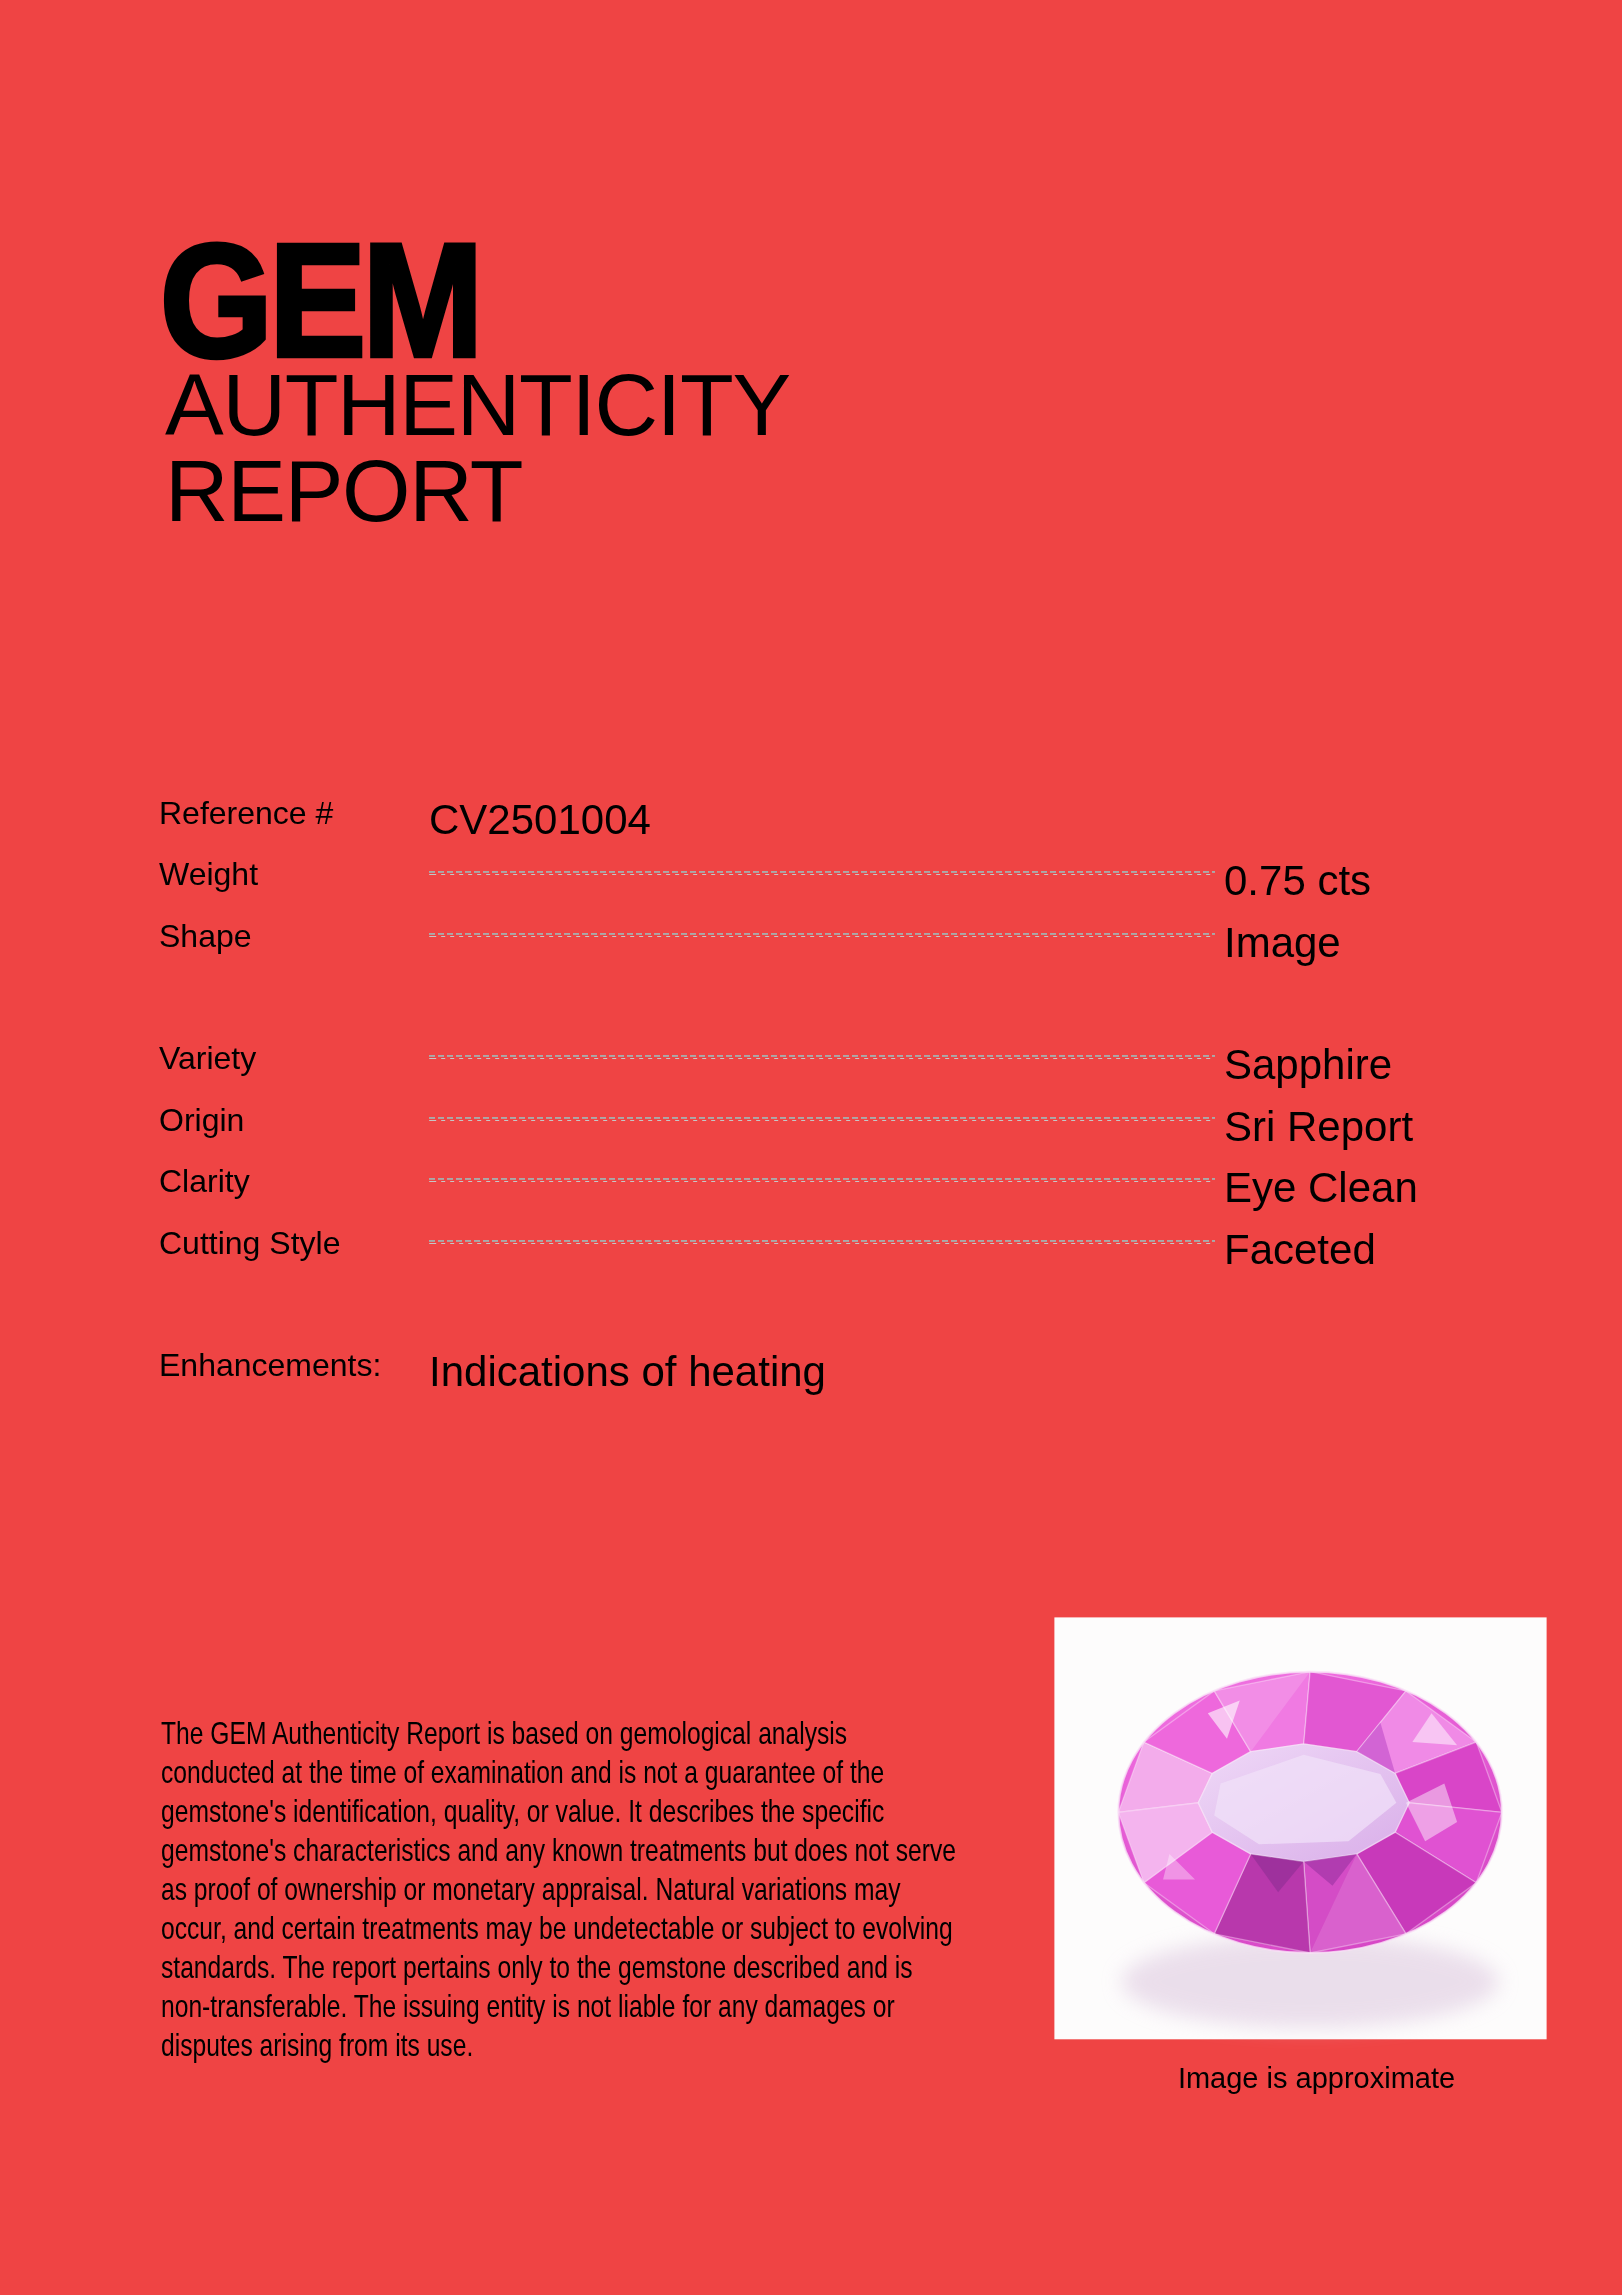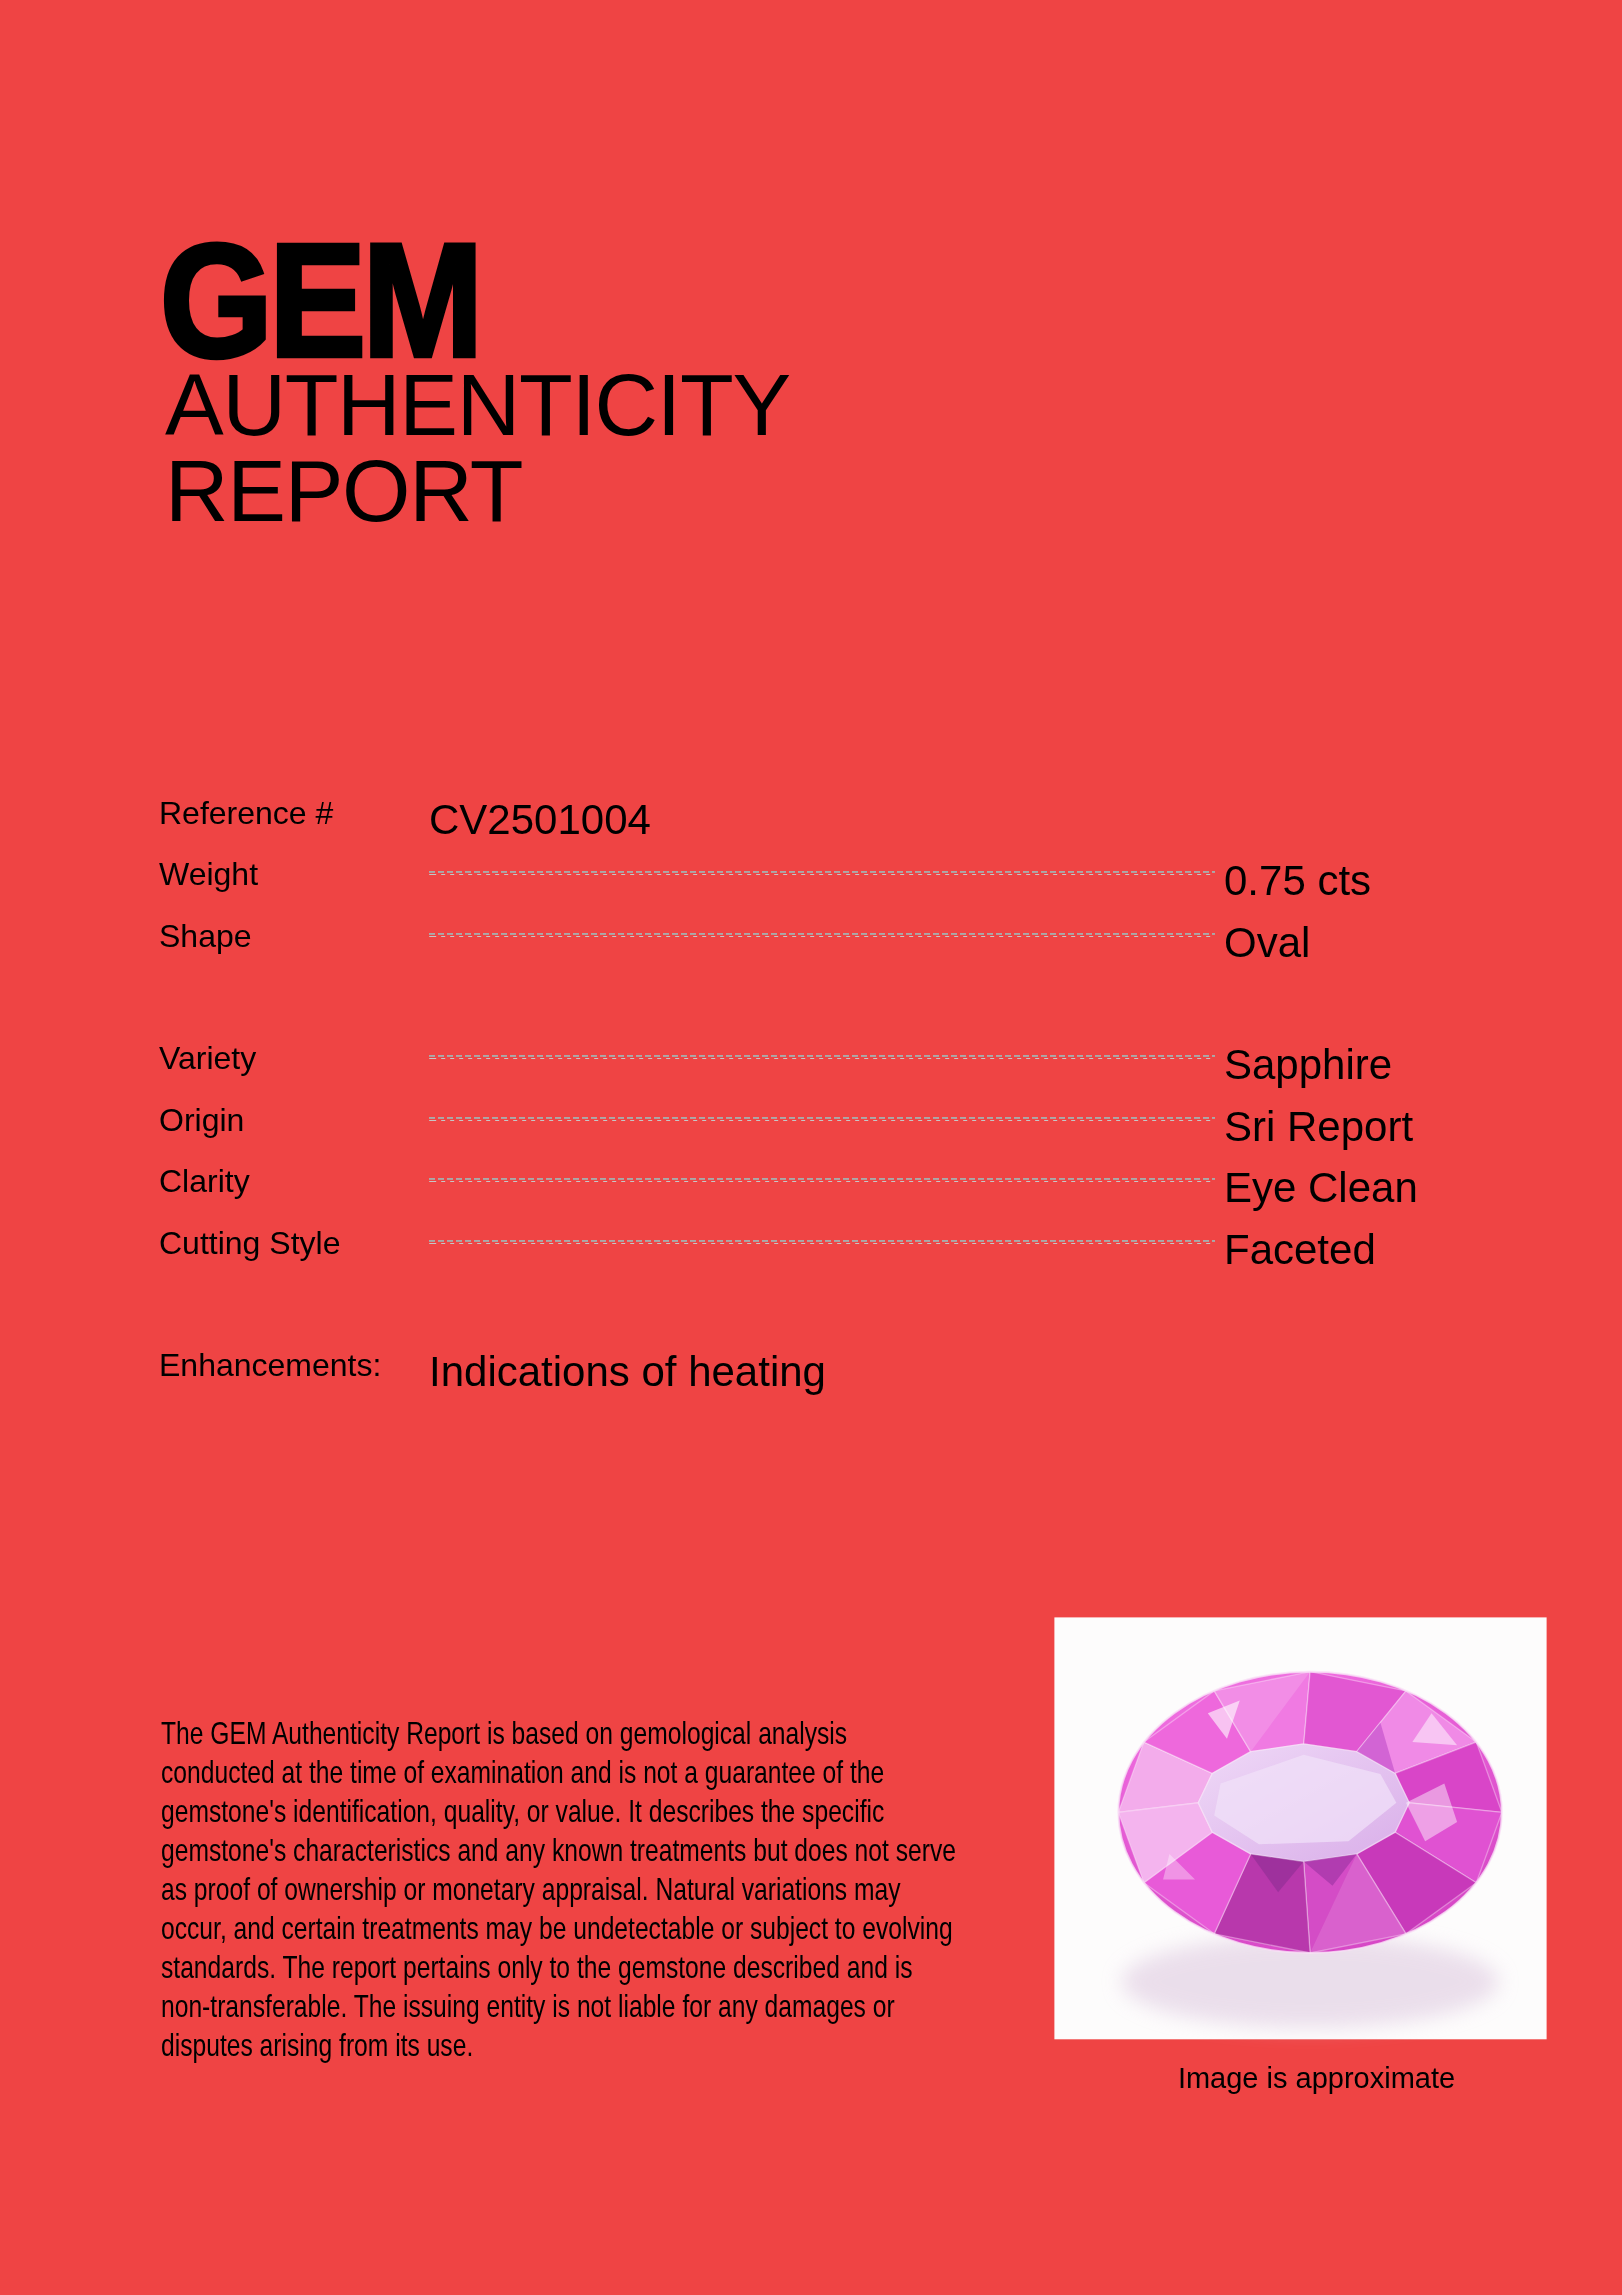--- a/index.html
+++ b/index.html
@@ -103,21 +103,21 @@
         <span class="val">CV2501004</span>
       </div>
       <div class="row" style="top: 61px;">
         <span class="lab">Weight</span>
         <span class="leader"></span>
         <span class="val">0.75 cts</span>
       </div>
       <div class="row" style="top: 123px;">
         <span class="lab">Shape</span>
         <span class="leader"></span>
-        <span class="val">Oval</span>
+        <span class="val">Image</span>
       </div>
       <div class="row" style="top: 245px;">
         <span class="lab">Variety</span>
         <span class="leader"></span>
         <span class="val">Sapphire</span>
       </div>
       <div class="row" style="top: 307px;">
         <span class="lab">Origin</span>
         <span class="leader"></span>
         <span class="val">Sri Report</span>

